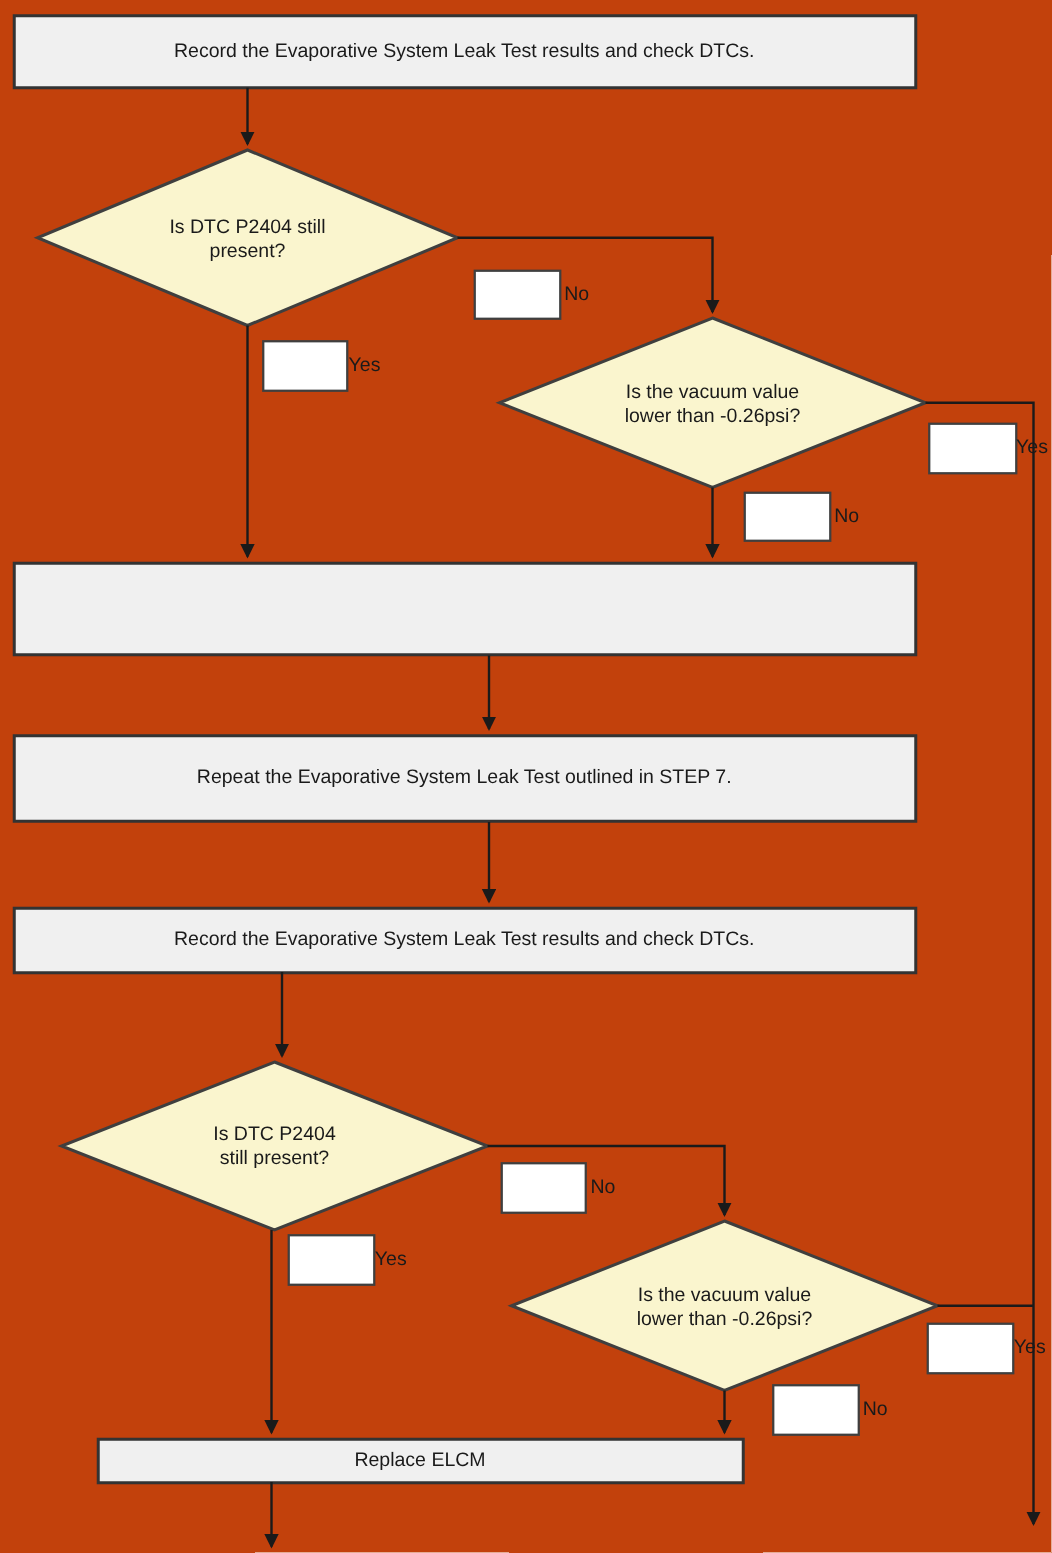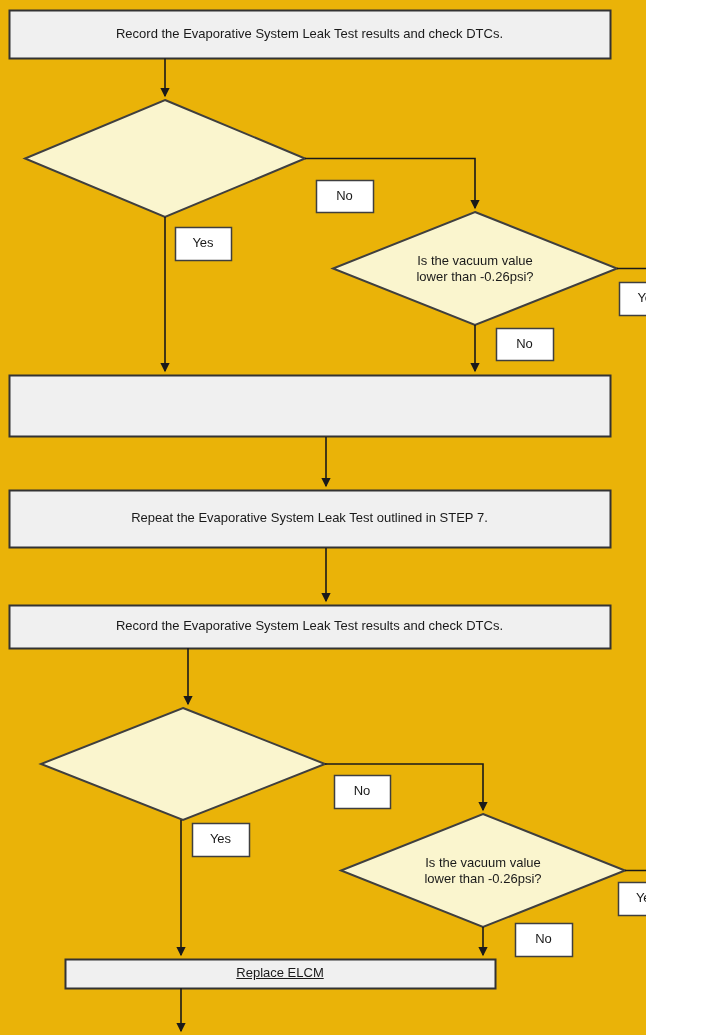--- a/index.html
+++ b/index.html
@@ -5,23 +5,23 @@
   html, body {
     margin: 0;
     padding: 0;
     background: #ffffff;
   }
   body {
     font-family: "Liberation Sans", sans-serif;
   }
   #flowchart-root {
     position: relative;
-    width: 646px;
+    width: 701px;
     height: 1035px;
-    background: #eab308;
+    background: #c2410c;
     overflow: hidden;
   }
   #flow-svg {
     position: absolute;
     left: 0;
     top: 0;
     width: 701px;
     height: 1035px;
   }
   .node-text {
@@ -31,21 +31,21 @@
     justify-content: center;
     text-align: center;
     color: #1a1a1a;
     font-size: 13px;
     line-height: 1.25;
     pointer-events: none;
     white-space: pre-line;
   }
   .process-text { font-size: 13px; }
   .decision-text { font-size: 13px; }
-  .label-text { font-size: 13px; }
+  .label-text { font-size: 13px; padding-left: 40px; }
 </style>
 </head>
 <body>
 
 <div id="flowchart-root">
 
   <svg id="flow-svg" viewBox="0 0 701 1035">
     <defs>
       <marker id="arrow" markerWidth="10" markerHeight="10" refX="5.2" refY="3" orient="auto" markerUnits="strokeWidth">
         <path d="M0,0 L6,3 L0,6 z" fill="#1a1a1a"></path>
@@ -104,34 +104,38 @@
       <line x1="483" y1="927" x2="483" y2="955" marker-end="url(#arrow)"></line>
 
       <line x1="625" y1="870.5" x2="689" y2="870.5"></line>
 
       <line x1="181" y1="988" x2="181" y2="1031" marker-end="url(#arrow)"></line>
     </g>
   </svg>
 
   <div class="node-text process-text" style="left:9px; top:10px; width:601px; height:48px;">Record the Evaporative System Leak Test results and check DTCs.</div>
 
+  <div class="node-text decision-text" style="left:45px; top:124px; width:240px; height:70px;">Is DTC P2404 still
+present?</div>
 
   <div class="node-text decision-text" style="left:358px; top:234px; width:234px; height:70px;">Is the vacuum value
 lower than -0.26psi?</div>
 
 
   <div class="node-text process-text" style="left:9px; top:490px; width:601px; height:57px;">Repeat the Evaporative System Leak Test outlined in STEP 7.</div>
 
   <div class="node-text process-text" style="left:9px; top:605px; width:601px; height:43px;">Record the Evaporative System Leak Test results and check DTCs.</div>
 
+  <div class="node-text decision-text" style="left:68px; top:729px; width:230px; height:70px;">Is DTC P2404
+still present?</div>
 
   <div class="node-text decision-text" style="left:366px; top:836px; width:234px; height:70px;">Is the vacuum value
 lower than -0.26psi?</div>
 
-  <div class="node-text process-text" style="left:65px; top:959px; width:430px; height:29px;text-decoration:underline;">Replace ELCM</div>
+  <div class="node-text process-text" style="left:65px; top:959px; width:430px; height:29px;">Replace ELCM</div>
 
   <div class="node-text label-text" style="left:316px; top:180px; width:57px; height:32px;">No</div>
   <div class="node-text label-text" style="left:175px; top:227px; width:56px; height:33px;">Yes</div>
   <div class="node-text label-text" style="left:619px; top:282px; width:58px; height:33px;">Yes</div>
   <div class="node-text label-text" style="left:496px; top:328px; width:57px; height:32px;">No</div>
   <div class="node-text label-text" style="left:334px; top:775px; width:56px; height:33px;">No</div>
   <div class="node-text label-text" style="left:192px; top:823px; width:57px; height:33px;">Yes</div>
   <div class="node-text label-text" style="left:618px; top:882px; width:57px; height:33px;">Yes</div>
   <div class="node-text label-text" style="left:515px; top:923px; width:57px; height:33px;">No</div>
 

